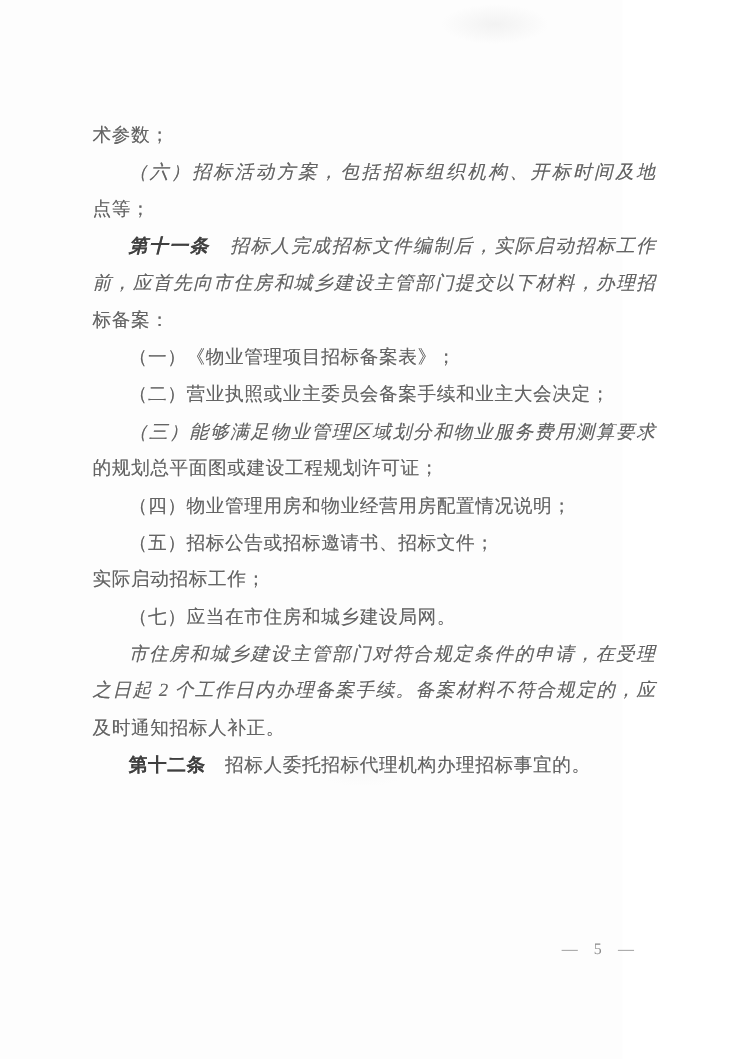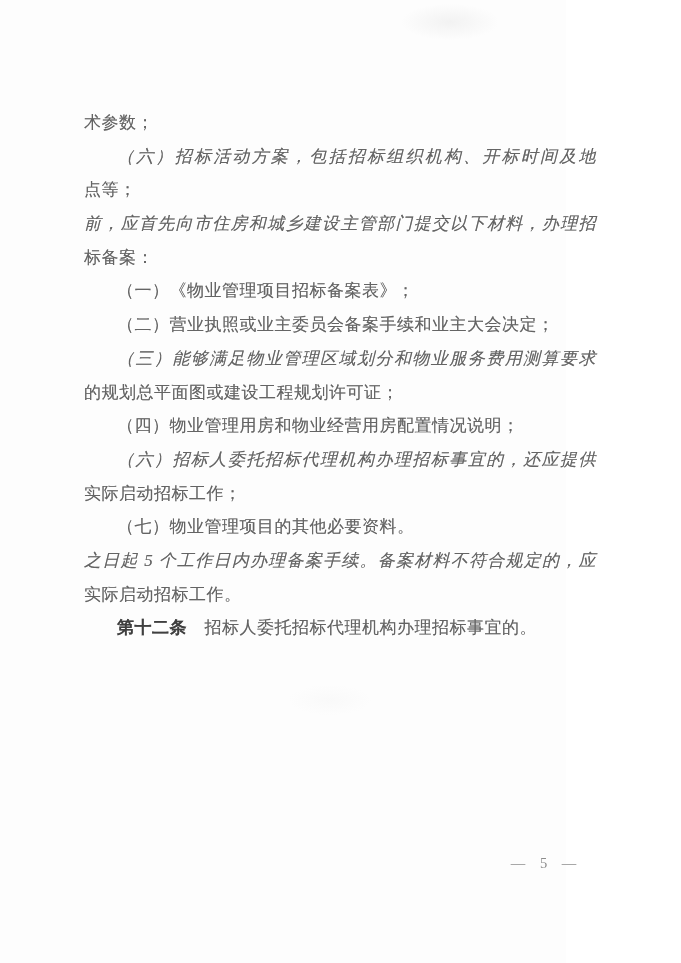--- a/index.html
+++ b/index.html
@@ -62,28 +62,30 @@
   }
 </style>
 </head>
 <body>
 
 <div class="page">
   <div class="content">
       <div class="line"><span>术参数；</span></div>
       <div class="line indent justify"><span>（六）招标活动方案，包括招标组织机构、开标时间及地</span></div>
       <div class="line"><span>点等；</span></div>
+      <div class="line indent justify"><span class="bold">第十一条</span><span>　招标人完成招标文件编制后，实际启动招标工作</span></div>
       <div class="line justify"><span>前，应首先向市住房和城乡建设主管部门提交以下材料，办理招</span></div>
       <div class="line"><span>标备案：</span></div>
       <div class="line indent"><span>（一）《物业管理项目招标备案表》；</span></div>
       <div class="line indent"><span>（二）营业执照或业主委员会备案手续和业主大会决定；</span></div>
       <div class="line indent justify"><span>（三）能够满足物业管理区域划分和物业服务费用测算要求</span></div>
       <div class="line"><span>的规划总平面图或建设工程规划许可证；</span></div>
       <div class="line indent"><span>（四）物业管理用房和物业经营用房配置情况说明；</span></div>
-      <div class="line indent justify"><span>（六）招标人委托招标代理机构办理招标事宜的，还应提供</span></div>
+      <div class="line indent"><span>（五）招标公告或招标邀请书、招标文件；</span></div>
       <div class="line"><span>实际启动招标工作；</span></div>
-      <div class="line indent"><span>（七）物业管理项目的其他必要资料。</span></div>
-      <div class="line justify"><span>之日起 5 个工作日内办理备案手续。备案材料不符合规定的，应</span></div>
-      <div class="line"><span>实际启动招标工作。</span></div>
+      <div class="line indent"><span>（七）应当在市住房和城乡建设局网。</span></div>
+      <div class="line indent justify"><span>市住房和城乡建设主管部门对符合规定条件的申请，在受理</span></div>
+      <div class="line justify"><span>之日起 2 个工作日内办理备案手续。备案材料不符合规定的，应</span></div>
+      <div class="line"><span>及时通知招标人补正。</span></div>
       <div class="line indent"><span class="bold">第十二条</span><span>　招标人委托招标代理机构办理招标事宜的。</span></div>
     </div>
   <div class="page-number">— 5 —</div>
 </div>
 
 </body></html>

